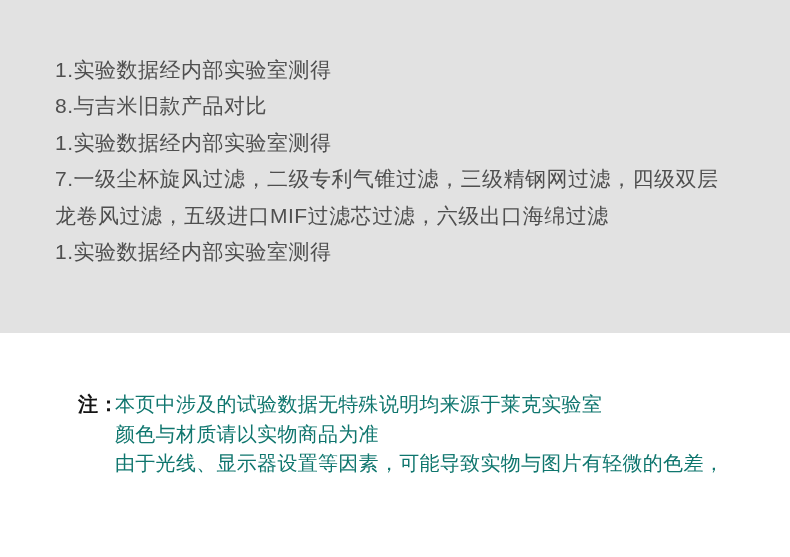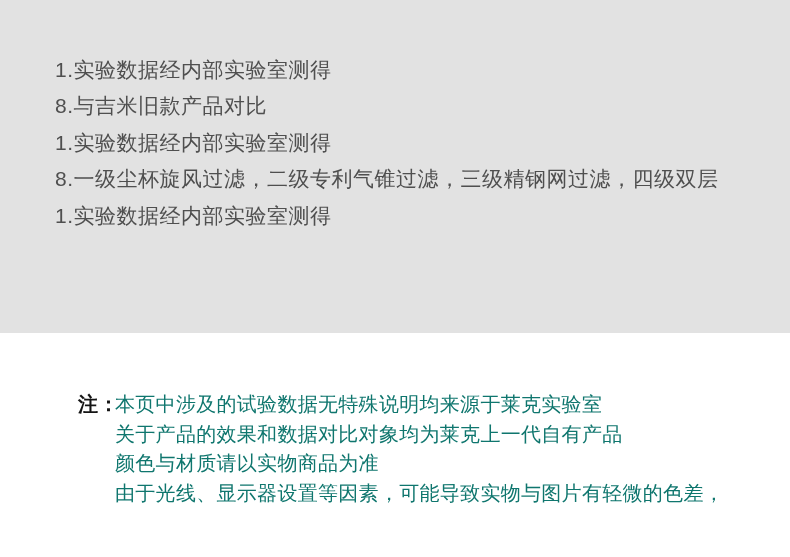--- a/index.html
+++ b/index.html
@@ -63,29 +63,29 @@
 </style>
 </head>
 <body>
 
 <div class="page">
 
   <div class="disclaimer-section">
     <div class="disclaimer-line">1.实验数据经内部实验室测得</div>
     <div class="disclaimer-line">8.与吉米旧款产品对比</div>
     <div class="disclaimer-line">1.实验数据经内部实验室测得</div>
-    <div class="disclaimer-line">8.一级尘杯旋风过滤，二级专利气锥过滤，三级精钢网过滤，四级双层</div>
+    <div class="disclaimer-line">7.一级尘杯旋风过滤，二级专利气锥过滤，三级精钢网过滤，四级双层</div>
+    <div class="disclaimer-line">龙卷风过滤，五级进口MIF过滤芯过滤，六级出口海绵过滤</div>
     <div class="disclaimer-line">1.实验数据经内部实验室测得</div>
   </div>
 
   <div class="note-section">
     <div class="note-block">
       <span class="note-label">注：</span>
       <div class="note-lines">
         <div class="note-line">本页中涉及的试验数据无特殊说明均来源于莱克实验室</div>
-        <div class="note-line">关于产品的效果和数据对比对象均为莱克上一代自有产品</div>
         <div class="note-line">颜色与材质请以实物商品为准</div>
         <div class="note-line">由于光线、显示器设置等因素，可能导致实物与图片有轻微的色差，</div>
       </div>
     </div>
   </div>
 
 </div>
 
 </body></html>

